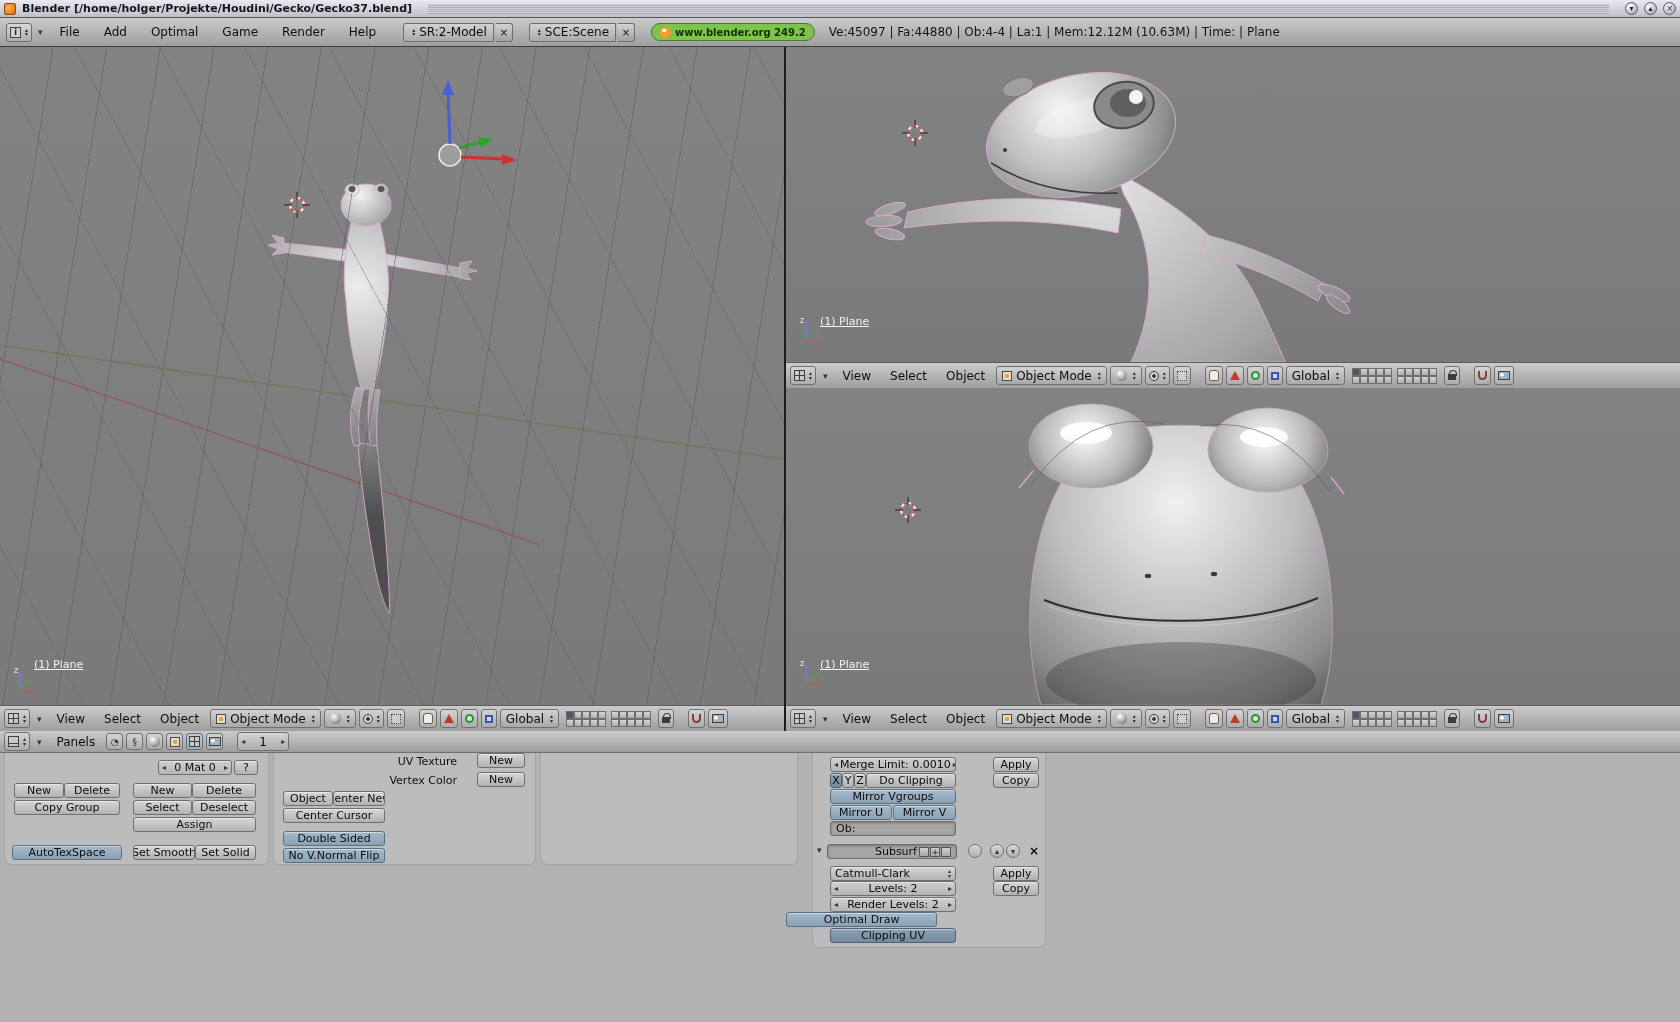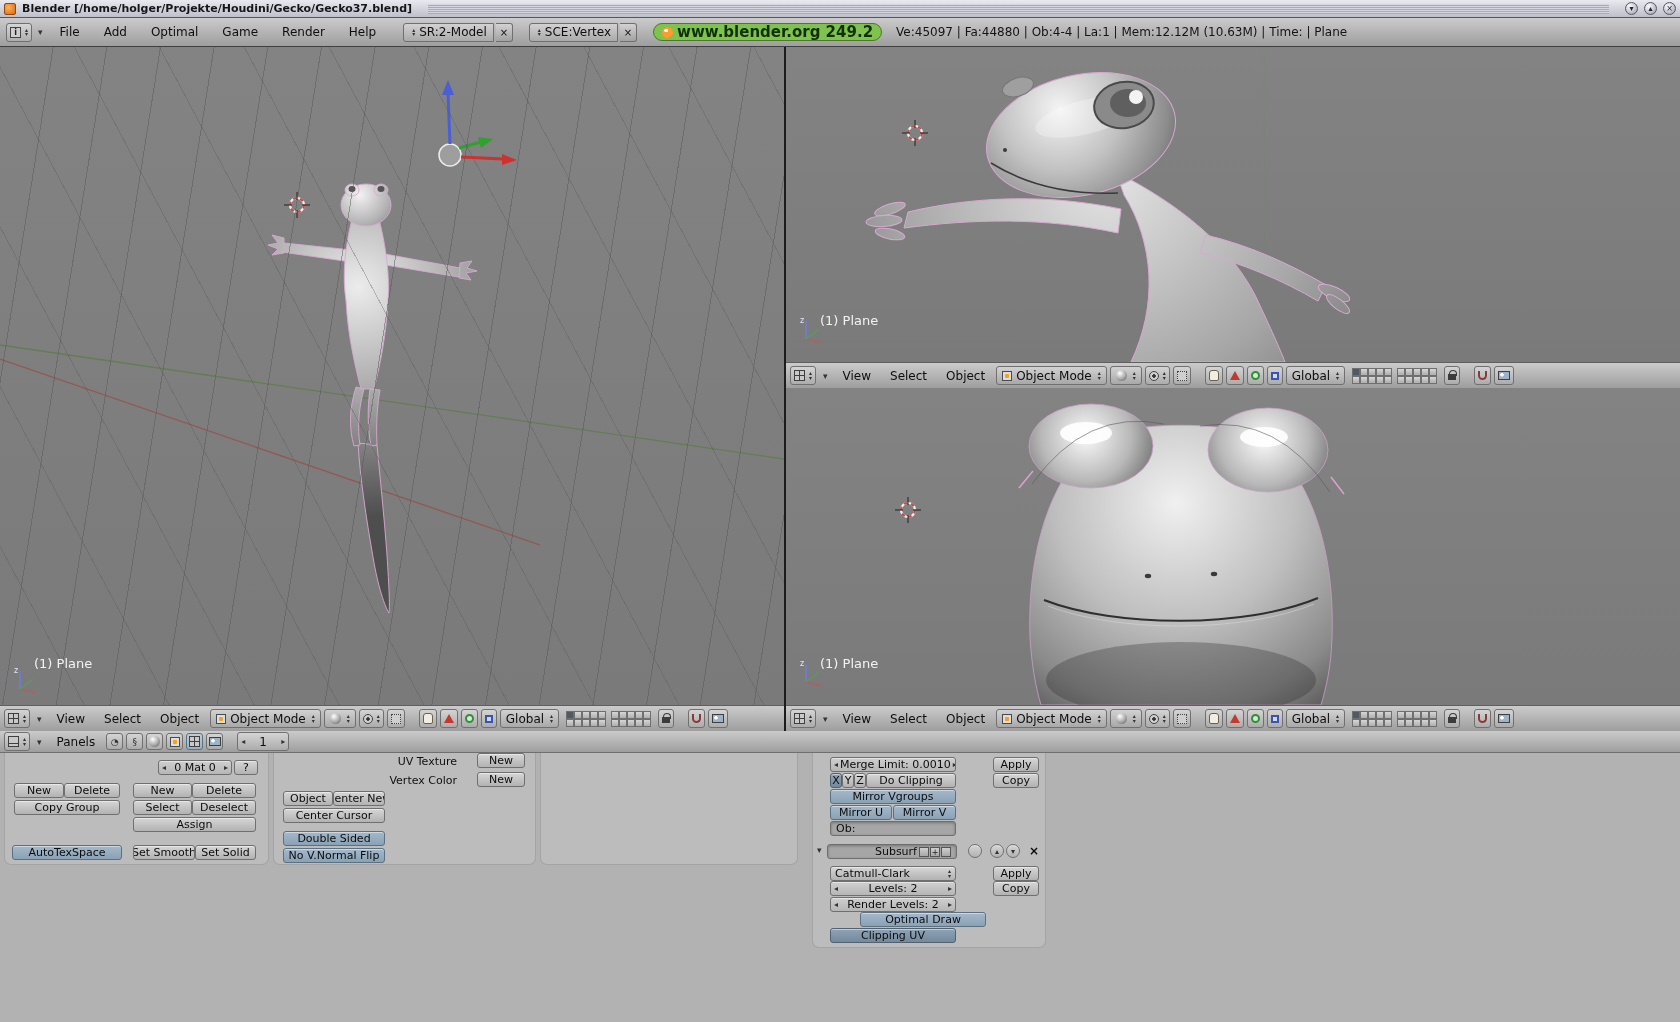--- a/index.html
+++ b/index.html
@@ -35,34 +35,34 @@
 .collapse { font-size:9px; color:#333; padding:0 4px; }
 .menu-item { padding:0 11px; }
 .mb-field { display:flex; align-items:center; height:19px; border:1px solid #6f6f6f;
   border-radius:3px 0 0 3px; background:linear-gradient(#d2d2d2,#aaaaaa);
   padding:0 6px; gap:4px; margin-left:14px; }
 .mb-x { width:17px; height:19px; border:1px solid #6f6f6f; border-left:none;
   border-radius:0 3px 3px 0; background:linear-gradient(#d2d2d2,#a2a2a2);
   font-size:10px; line-height:17px; text-align:center; color:#111; }
 .badge { display:flex; align-items:center; gap:4px; height:18px; margin-left:14px;
   padding:0 8px; border-radius:9px; background:var(--badge-bg);
-  border:1px solid #4c7a26; font-size:15px; color:#11300a; font-weight:bold; }
+  border:1px solid #4c7a26; font-size:10px; color:#11300a; font-weight:bold; }
 .blogo { width:11px; height:11px; border-radius:50%;
   background:radial-gradient(circle at 38% 32%, #ffffff 0 18%, #ff9a2e 20% 70%, #c45a00 100%); }
 .stats { margin-left:12px; font-size:12px; color:#141414; white-space:nowrap; }
 
 
 .vp { position:absolute; background:var(--viewport-bg); overflow:hidden; }
 .vp-canvas { position:absolute; left:0; right:0; top:0; bottom:26px;
   background:linear-gradient(#838383,#7a7a7a); }
 .gridbg { position:absolute; inset:0;
   background:
     repeating-linear-gradient(99deg, rgba(88,88,88,0) 0 52px, rgba(88,88,88,.5) 52px 53px),
     repeating-linear-gradient(62deg, rgba(88,88,88,0) 0 74px, rgba(88,88,88,.35) 74px 75px); }
-.vlabel { position:absolute; left:34px; bottom:34px; font-size:13px; color:#f2f2f2; }
+.vlabel { position:absolute; left:34px; bottom:34px; font-size:11px; color:#f2f2f2;text-decoration:underline; }
 
 
 .vheader { position:absolute; left:0; right:0; bottom:0; height:26px;
   background:linear-gradient(var(--header-top),var(--header-bottom));
   border-top:1px solid #5f5f5f; display:flex; align-items:center;
   padding:0 4px; gap:3px; font-size:12px; color:#0e0e0e; }
 .hbtn { display:inline-flex; align-items:center; justify-content:center; gap:2px;
   height:19px; border:1px solid #707070; border-radius:3px;
   background:linear-gradient(#d4d4d4,#acacac); padding:0 3px; }
 .hmenu { padding:0 8px; }
@@ -169,21 +169,21 @@
           <i>▾</i>
         </span>
       <span>SR:2-Model</span>
     </span>
     <span class="mb-x">×</span>
     <span class="mb-field">
       <span class="ud2">
           <i>▴</i>
           <i>▾</i>
         </span>
-      <span>SCE:Vertex</span>
+      <span>SCE:Scene</span>
     </span>
     <span class="mb-x">×</span>
     <span class="badge">
       <span class="blogo"></span>
       <span>www.blender.org 249.2</span>
     </span>
     <span class="stats">Ve:45097 | Fa:44880 | Ob:4-4 | La:1  | Mem:12.12M (10.63M)  | Time: | Plane</span>
   </div>
 
   <div class="vp" style="left:0;top:47px;width:784px;height:684px">
@@ -755,18 +755,18 @@
           <span class="arr">◂</span>
           <span>Levels: 2</span>
           <span class="arr">▸</span>
         </span>
       <span class="b" style="left:993px;top:128px;width:46px">Copy</span>
       <span class="b num" style="left:830px;top:144px;width:126px">
           <span class="arr">◂</span>
           <span>Render Levels: 2</span>
           <span class="arr">▸</span>
         </span>
-      <span class="b pressed" style="left:860px;top:159px;width:126px">Optimal Draw</span>
+      <span class="b pressed" style="left:786px;top:159px;width:151px">Optimal Draw</span>
       <span class="b pressed2" style="left:830px;top:175px;width:126px">Clipping UV</span>
     </div>
   </div>
 
 </div>
 
 </body></html>

